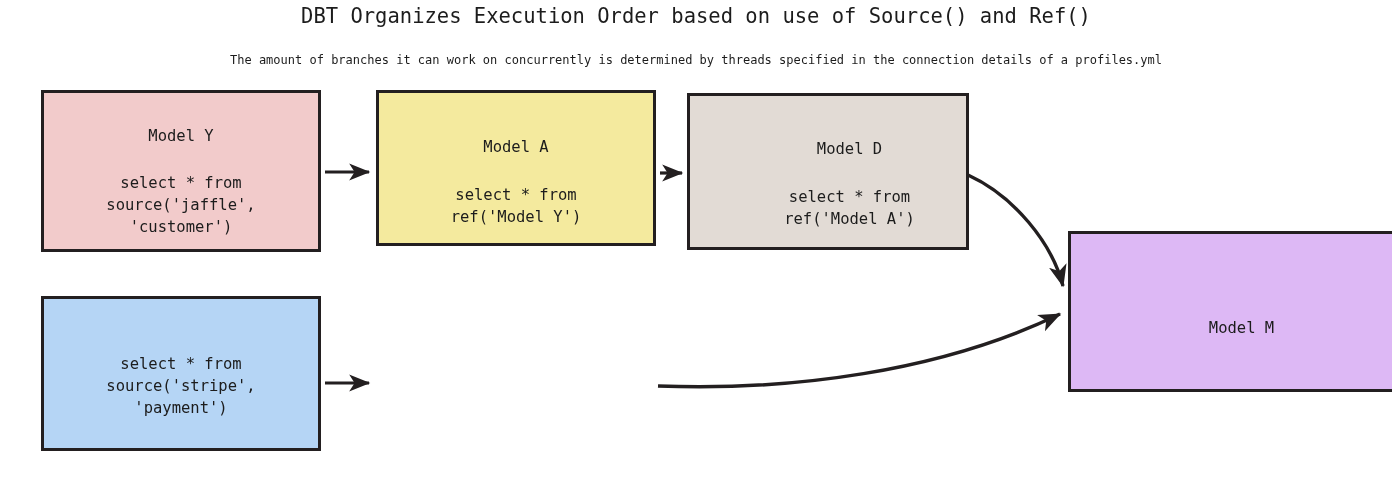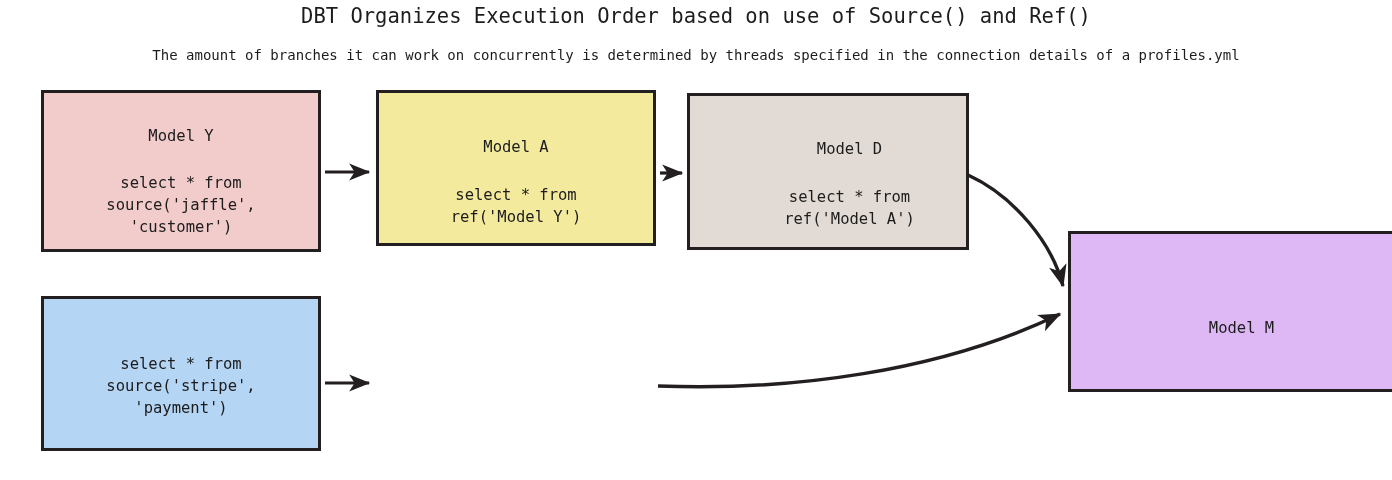--- a/index.html
+++ b/index.html
@@ -28,24 +28,24 @@
     width: 1392px;
     text-align: center;
     font-size: 20.5px;
     letter-spacing: 0px;
     color: #1c1c1c;
     white-space: nowrap;
   }
   .subtitle {
     position: absolute;
     left: 0;
-    top: 47px;
+    top: 53px;
     width: 1392px;
     text-align: center;
-    font-size: 14px;
+    font-size: 12px;
     color: #1c1c1c;
     white-space: nowrap;
   }
 
   
   .node {
     position: absolute;
     box-sizing: border-box;
     border: 3px solid #231f20;
     display: flex;

